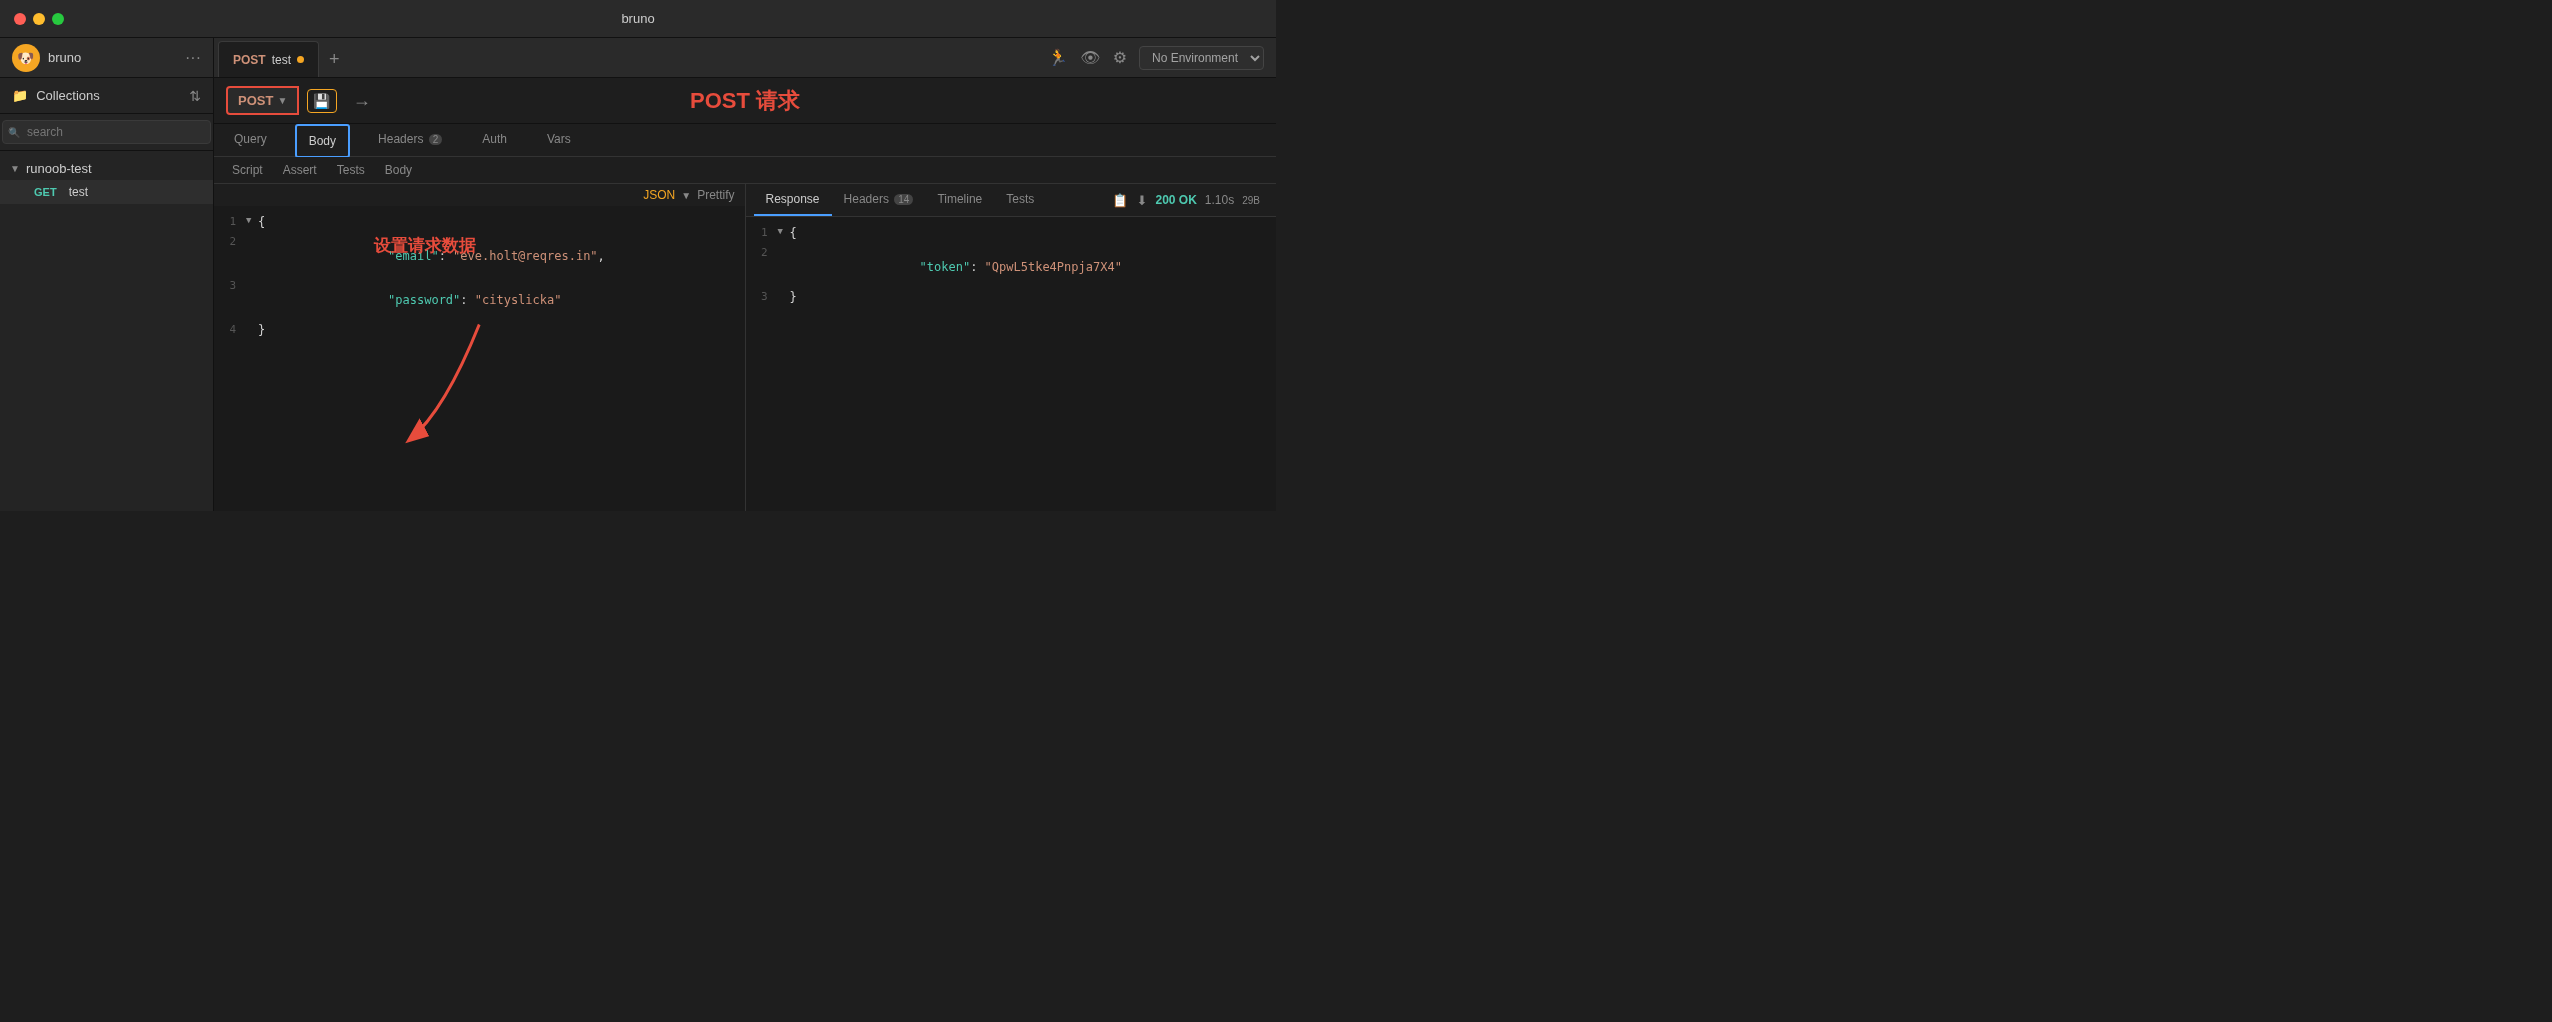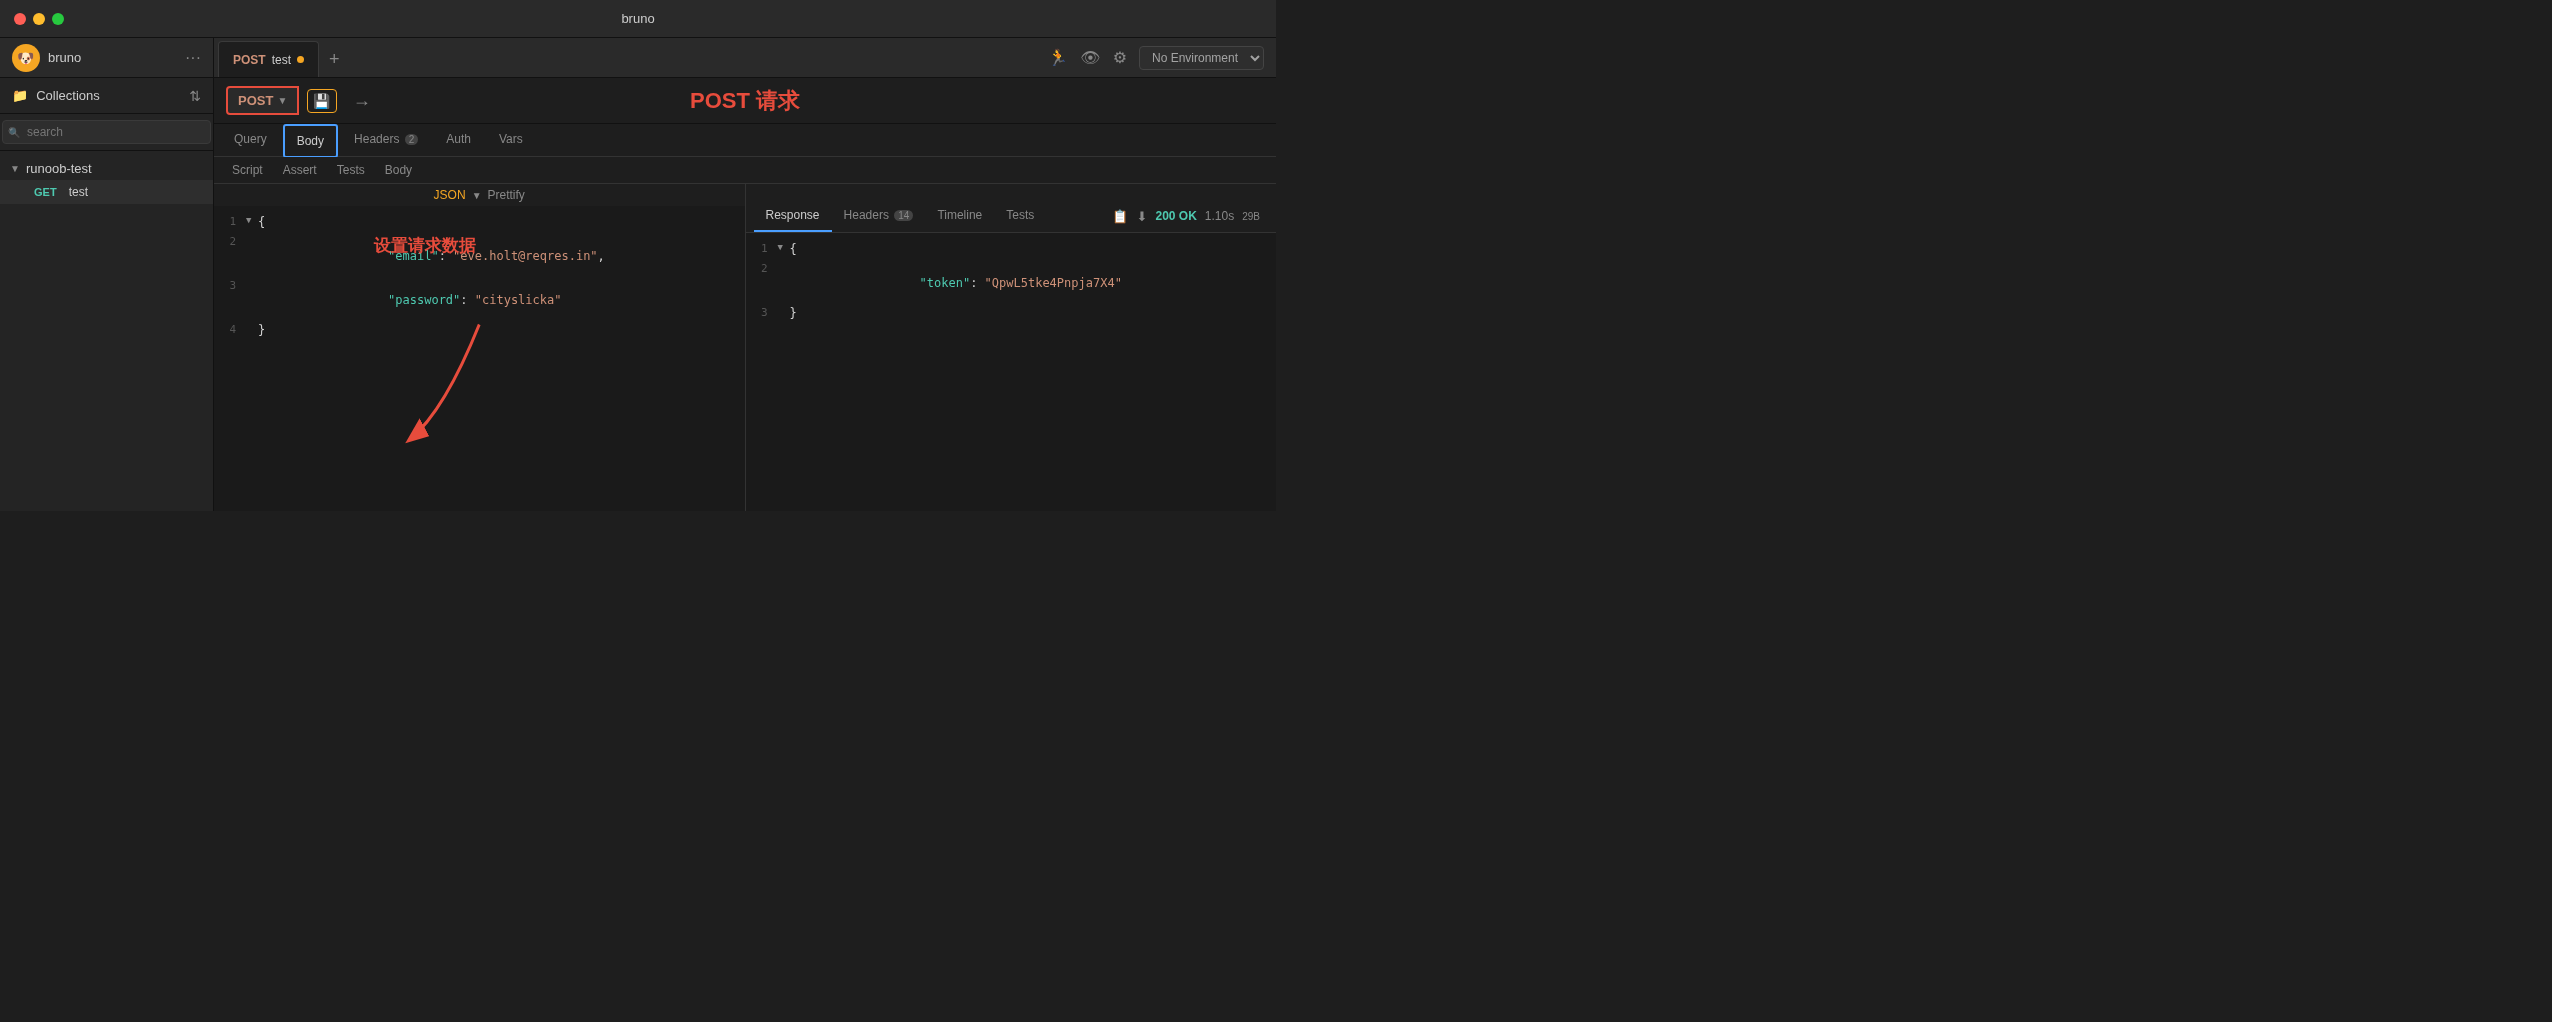--- a/index.html
+++ b/index.html
@@ -315,21 +315,21 @@
       border-radius: 4px;
       color: #f5a623;
       cursor: pointer;
       font-size: 14px;
       padding: 3px 5px;
     }
 
     
     .sub-tabs-row {
       display: flex;
-      gap: 4px;
+      gap: 16px;
       padding: 0 8px;
       background: #1e1e1e;
       border-bottom: 1px solid #333;
       align-items: center;
     }
     .sub-tab {
       padding: 8px 12px;
       color: #888;
       font-size: 12px;
       cursor: pointer;
@@ -362,21 +362,21 @@
       flex: 1;
       display: flex;
       flex-direction: column;
       border-right: 1px solid #333;
       overflow: hidden;
       position: relative;
     }
     .editor-toolbar {
       display: flex;
       align-items: center;
-      justify-content: center;
+      justify-content: flex-end;
       padding: 4px 10px;
       background: #1e1e1e;
       gap: 6px;
     }
     .json-label {
       color: #f5a623;
       font-size: 12px;
     }
     .json-arrow {
       color: #888;
@@ -426,21 +426,20 @@
     .c-key { color: #4ec9b0; }
     .c-string { color: #ce9178; }
     .c-colon { color: #ccc; }
 
     
     .response-panel {
       flex: 1;
       display: flex;
       flex-direction: column;
       overflow: hidden;
-      margin-top: 16px;
     }
     .response-tabs-row {
       display: flex;
       align-items: center;
       padding: 0 8px;
       background: #1e1e1e;
       border-bottom: 1px solid #333;
       gap: 0;
     }
     .response-tab {

